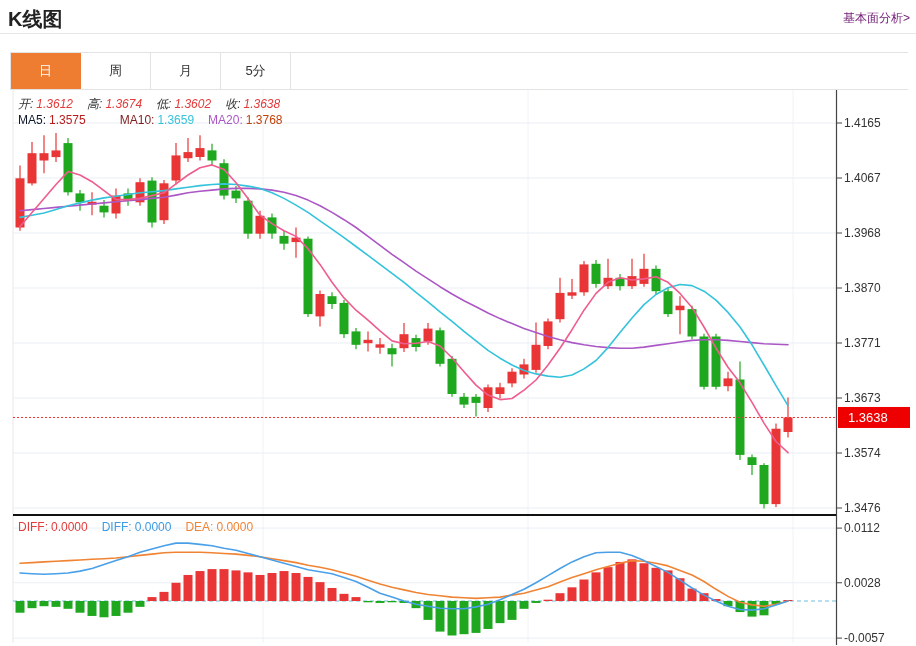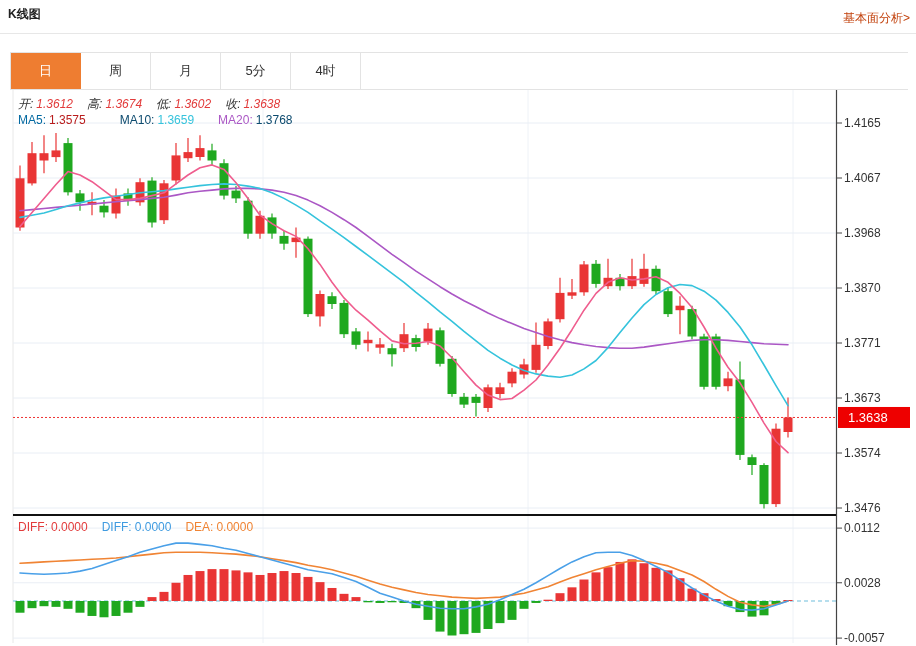--- a/index.html
+++ b/index.html
@@ -1,21 +1,21 @@
 <!DOCTYPE html>
 <html><head>
 <meta charset="utf-8">
 <style>
   html,body{margin:0;padding:0;}
   body{
     position:relative;width:916px;height:646px;overflow:hidden;
     background:#ffffff;font-family:"Liberation Sans",sans-serif;
   }
-  .page-title{position:absolute;left:8px;top:6px;margin:0;font-size:12px;font-weight:bold;color:#222;text-align:center;}
-  .analysis-link{position:absolute;right:6px;top:10px;font-size:12px;color:#c2410c;text-decoration:none;cursor:pointer;}
+  .page-title{position:absolute;left:8px;top:6px;margin:0;font-size:20px;font-weight:bold;color:#222;text-align:center;}
+  .analysis-link{position:absolute;right:6px;top:10px;font-size:12px;color:#701a75;text-decoration:none;cursor:pointer;}
   .header-divider{position:absolute;left:0;top:33px;width:916px;height:1px;background:#e7e7e7;}
   .tabs{
     position:absolute;left:10px;top:52px;width:898px;height:38px;box-sizing:border-box;
     border-top:1px solid #e3e3e3;border-bottom:1px solid #e3e3e3;border-left:1px solid #e3e3e3;
     display:flex;background:#fff;z-index:3;
   }
   .tab{
     width:70px;height:100%;box-sizing:border-box;line-height:36px;text-align:center;
     font-size:13px;color:#333;border-right:1px solid #e3e3e3;cursor:pointer;background:#fff;
   }
@@ -287,18 +287,17 @@
 
 <h1 class="page-title">K线图</h1>
 <a class="analysis-link">基本面分析&gt;</a>
 <div class="header-divider"></div>
 
 <div class="tabs" id="tabs">
     <div class="tab active" style="background: rgb(238, 125, 49);">日</div>
     <div class="tab">周</div>
     <div class="tab">月</div>
     <div class="tab">5分</div>
-    <div class="tab">4时</div>
   </div>
 
 <div class="legend" id="legend-ohlc"><span style="color: rgb(51, 51, 51);">开:</span><span class="gap" style="color: rgb(226, 59, 59);">1.3612</span><span style="color: rgb(51, 51, 51);">高:</span><span class="gap" style="color: rgb(226, 59, 59);">1.3674</span><span style="color: rgb(51, 51, 51);">低:</span><span class="gap" style="color: rgb(226, 59, 59);">1.3602</span><span style="color: rgb(51, 51, 51);">收:</span><span class="gap" style="color: rgb(226, 59, 59);">1.3638</span></div>
-<div class="legend" id="legend-ma"><span style="color: #0369a1; text-align: center;">MA5:</span><span class="gap" style="color: #b91c1c;">1.3575</span><span style="color: #0c4a6e; padding-left: 20px;">MA10:</span><span class="gap" style="color: rgb(53, 195, 220);">1.3659</span><span style="color: rgb(171, 87, 197); margin-left: 10px;">MA20:</span><span class="gap" style="color: #0c4a6e;">1.3768</span></div>
+<div class="legend" id="legend-ma"><span style="color: #0f172a; text-align: center;">MA5:</span><span class="gap" style="color: #b91c1c;">1.3575</span><span style="color: #7f1d1d; padding-left: 20px;">MA10:</span><span class="gap" style="color: rgb(53, 195, 220);">1.3659</span><span style="color: rgb(171, 87, 197);">MA20:</span><span class="gap" style="color: #c2410c;">1.3768</span></div>
 <div class="legend" id="legend-macd"><span style="color: rgb(226, 59, 59);">DIFF:</span><span class="gap" style="color: rgb(226, 59, 59);">0.0000</span><span style="color: rgb(63, 155, 224);">DIFF:</span><span class="gap" style="color: rgb(63, 155, 224);">0.0000</span><span style="color: rgb(240, 132, 52);">DEA:</span><span class="gap" style="color: rgb(240, 132, 52);">0.0000</span></div>
 
 </body></html>

